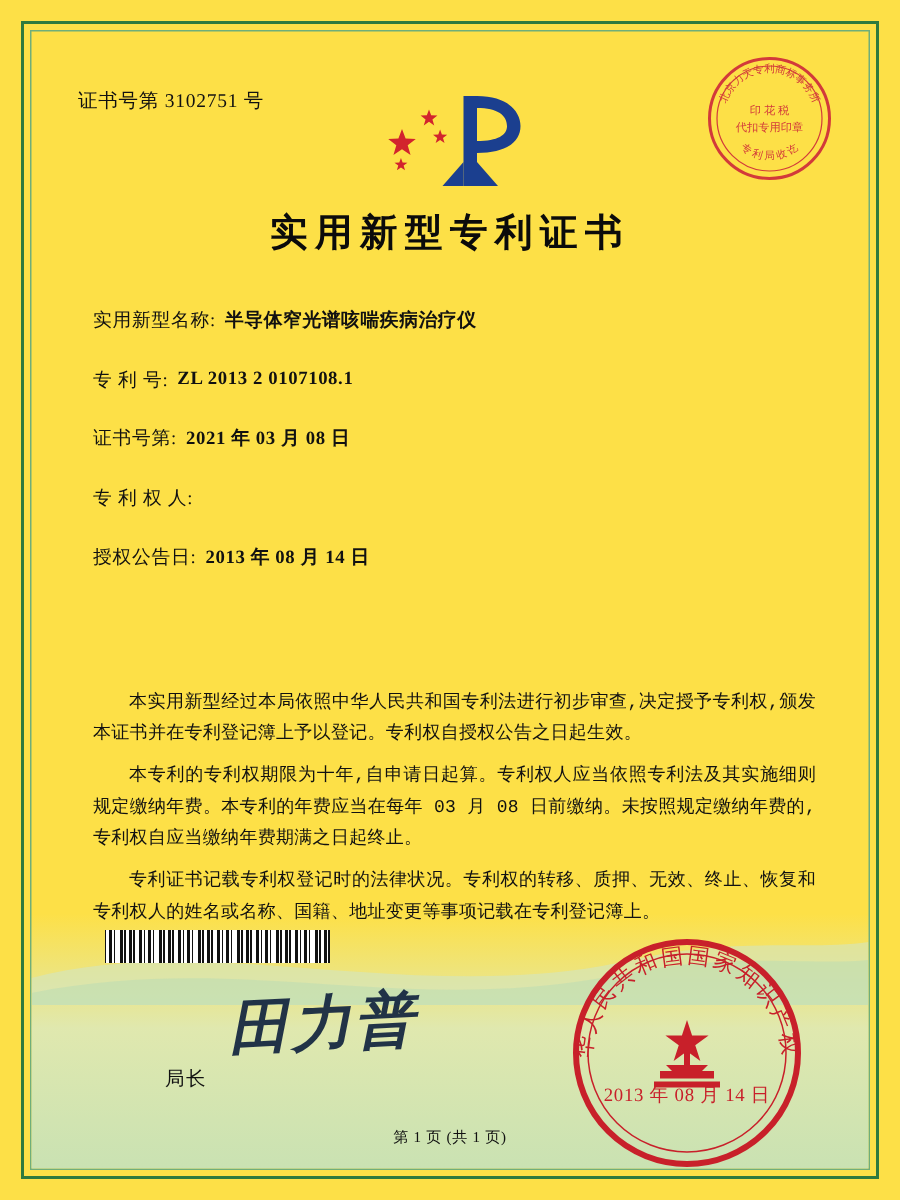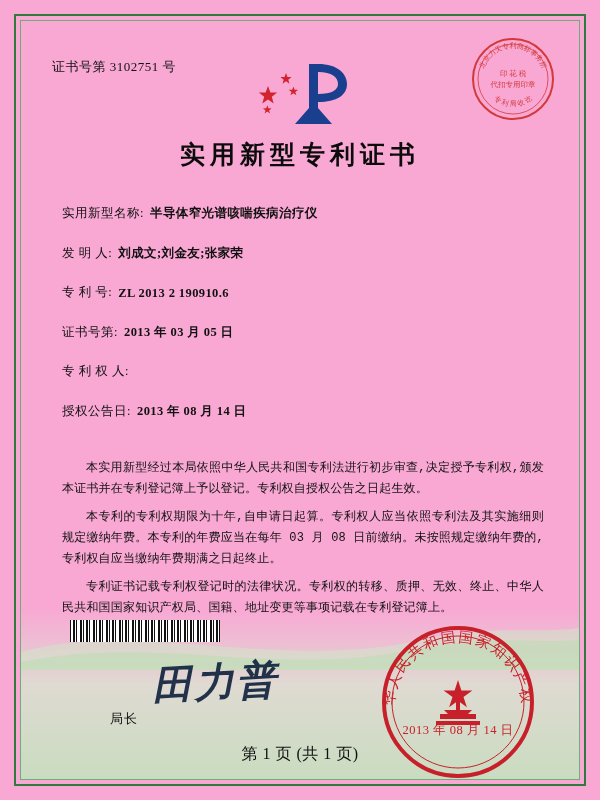--- a/index.html
+++ b/index.html
@@ -12,21 +12,21 @@
     height: 800px;
     font-family: "Liberation Serif", serif;
     color: #1a1a1a;
     overflow: hidden;
   }
 
   .page {
     position: relative;
     width: 600px;
     height: 800px;
-    background: #f9a8d4;
+    background: #fde047;
     box-sizing: border-box;
   }
 
   
   .border-outer {
     position: absolute;
     left: 14px;
     top: 14px;
     right: 14px;
     bottom: 14px;
@@ -114,21 +114,21 @@
 
   
   .fields {
     position: absolute;
     left: 62px;
     right: 56px;
     top: 205px;
   }
   .field-row {
     display: flex;
-    align-items: flex-end;
+    align-items: flex-start;
     margin-bottom: 22.5px;
     font-size: 12.5px;
     color: #111;
   }
   .field-label {
     flex: 0 0 auto;
     letter-spacing: 0.5px;
     white-space: nowrap;
   }
   .field-value {
@@ -215,21 +215,21 @@
     color: #c8202a;
     letter-spacing: 0.5px;
   }
 
   
   .page-footer {
     position: absolute;
     left: 0; right: 0;
     bottom: 35px;
     text-align: center;
-    font-size: 16px;
+    font-size: 10px;
     color: #111;
     letter-spacing: 0.5px;
   }
 </style>
 </head>
 <body>
 
 <div class="page">
 
   <div class="border-outer"></div>
@@ -284,44 +284,40 @@
     </div>
 
     <div class="title">实用新型专利证书</div>
 
     <div class="fields">
       <div class="field-row">
         <span class="field-label">实用新型名称:</span>
         <span class="field-value">半导体窄光谱咳喘疾病治疗仪</span>
       </div>
       <div class="field-row">
-        <span class="field-label">发  明  人:</span>
-        <span class="field-value">刘成文;刘金友;张家荣</span>
-      </div>
-      <div class="field-row">
         <span class="field-label">专  利  号:</span>
-        <span class="field-value">ZL 2013 2 190910.6</span>
+        <span class="field-value">ZL 2013 2 0107108.1</span>
       </div>
       <div class="field-row">
         <span class="field-label">证书号第:</span>
-        <span class="field-value">2013 年 03 月 05 日</span>
+        <span class="field-value">2021 年 03 月 08 日</span>
       </div>
       <div class="field-row">
         <span class="field-label">专  利  权  人:</span>
       </div>
       <div class="field-row">
         <span class="field-label">授权公告日:</span>
         <span class="field-value">2013 年 08 月 14 日</span>
       </div>
     </div>
 
     <div class="body-text">
       <p>本实用新型经过本局依照中华人民共和国专利法进行初步审查,决定授予专利权,颁发本证书并在专利登记簿上予以登记。专利权自授权公告之日起生效。</p>
       <p>本专利的专利权期限为十年,自申请日起算。专利权人应当依照专利法及其实施细则规定缴纳年费。本专利的年费应当在每年 03 月 08 日前缴纳。未按照规定缴纳年费的,专利权自应当缴纳年费期满之日起终止。</p>
-      <p>专利证书记载专利权登记时的法律状况。专利权的转移、质押、无效、终止、中华人民共和国国家知识产权局、国籍、地址变更等事项记载在专利登记簿上。</p>
+      <p>专利证书记载专利权登记时的法律状况。专利权的转移、质押、无效、终止、恢复和专利权人的姓名或名称、国籍、地址变更等事项记载在专利登记簿上。</p>
     </div>
 
     <div class="barcode"></div>
 
     <div class="director">局长</div>
     <div class="signature">田力普</div>
 
     <div class="seal">
       <svg width="160" height="160" viewBox="0 0 160 160">
         <circle cx="80" cy="80" r="74" fill="none" stroke="#c8202a" stroke-width="4"></circle>

